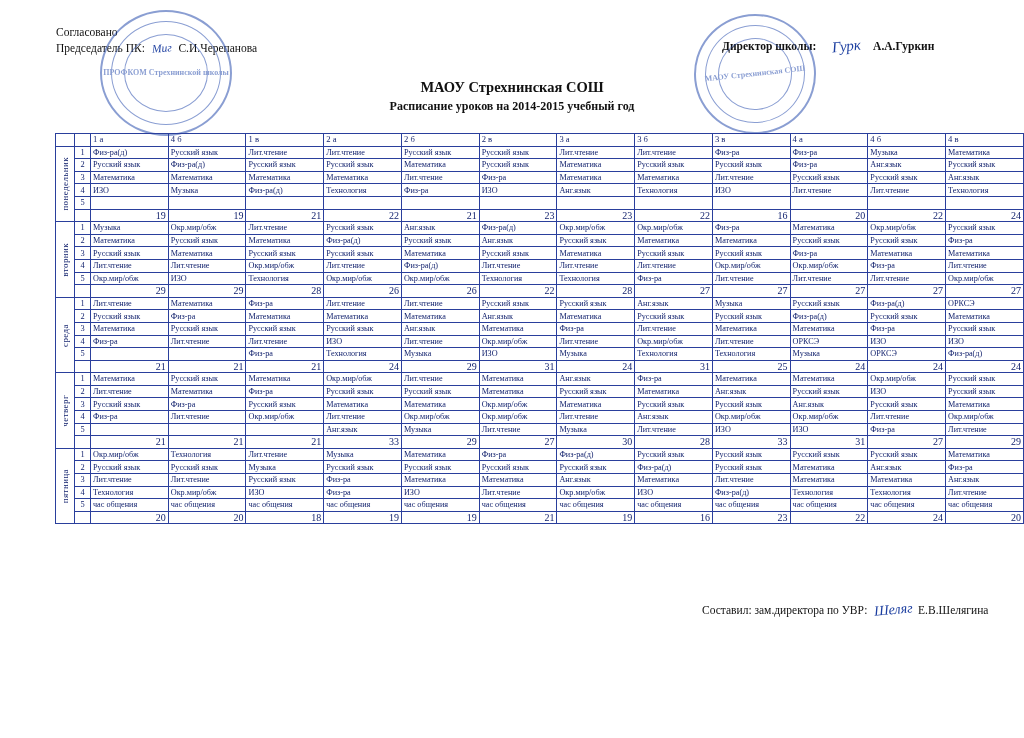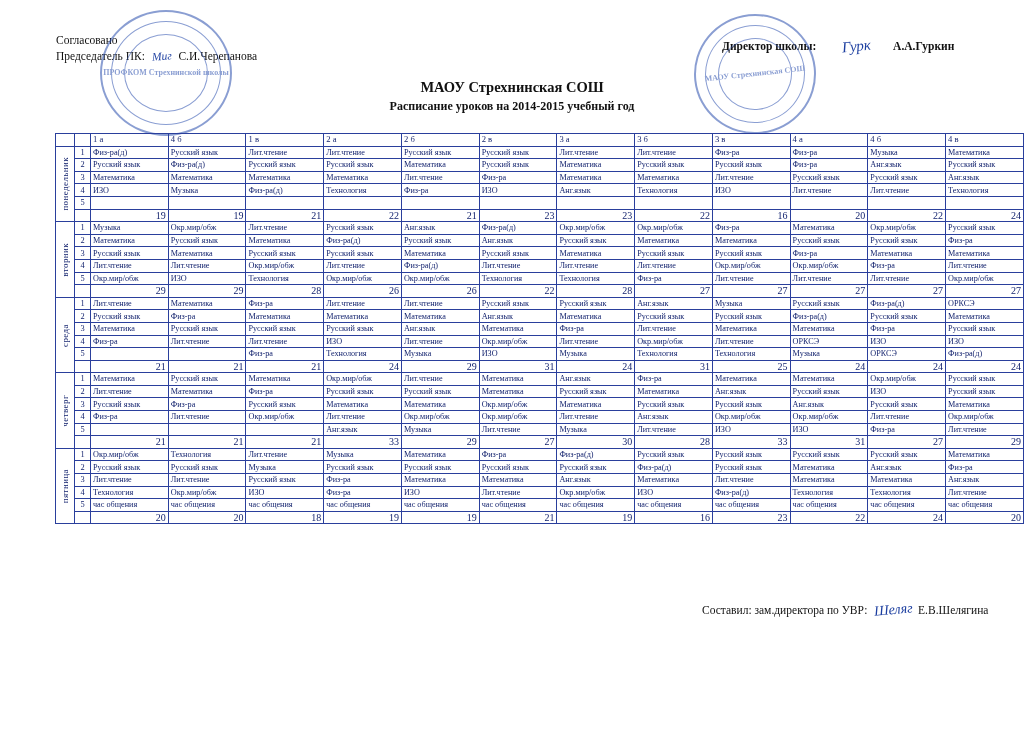--- a/index.html
+++ b/index.html
@@ -13,21 +13,21 @@
     position: relative;
     font-family: "Liberation Serif", serif;
     color: #1a1a6e;
     overflow: hidden;
   }
 
   
   .hdr-left {
     position: absolute;
     left: 56px;
-    top: 32px;
+    top: 24px;
     font-size: 11.5px;
     line-height: 16px;
     color: #111;
     white-space: nowrap;
   }
   .hdr-left .row2 { }
   .sig-line {
     display: inline-block;
     font-family: "Liberation Serif", serif;
     font-style: italic;
@@ -39,21 +39,21 @@
   .hdr-right {
     position: absolute;
     left: 722px;
     top: 38px;
     font-size: 11.5px;
     line-height: 17px;
     color: #111;
     white-space: nowrap;
     font-weight: bold;
   }
-  .hdr-right .dir-row { display: flex; align-items: flex-end; gap: 16px; }
+  .hdr-right .dir-row { display: flex; align-items: flex-end; gap: 6px; }
   .dir-sign {
     font-family: "Liberation Serif", serif;
     font-style: italic;
     font-weight: normal;
     color: #1d3fa0;
     font-size: 15px;
     transform: rotate(-6deg);
     display: inline-block;
     margin: 0 6px 0 10px;
   }

